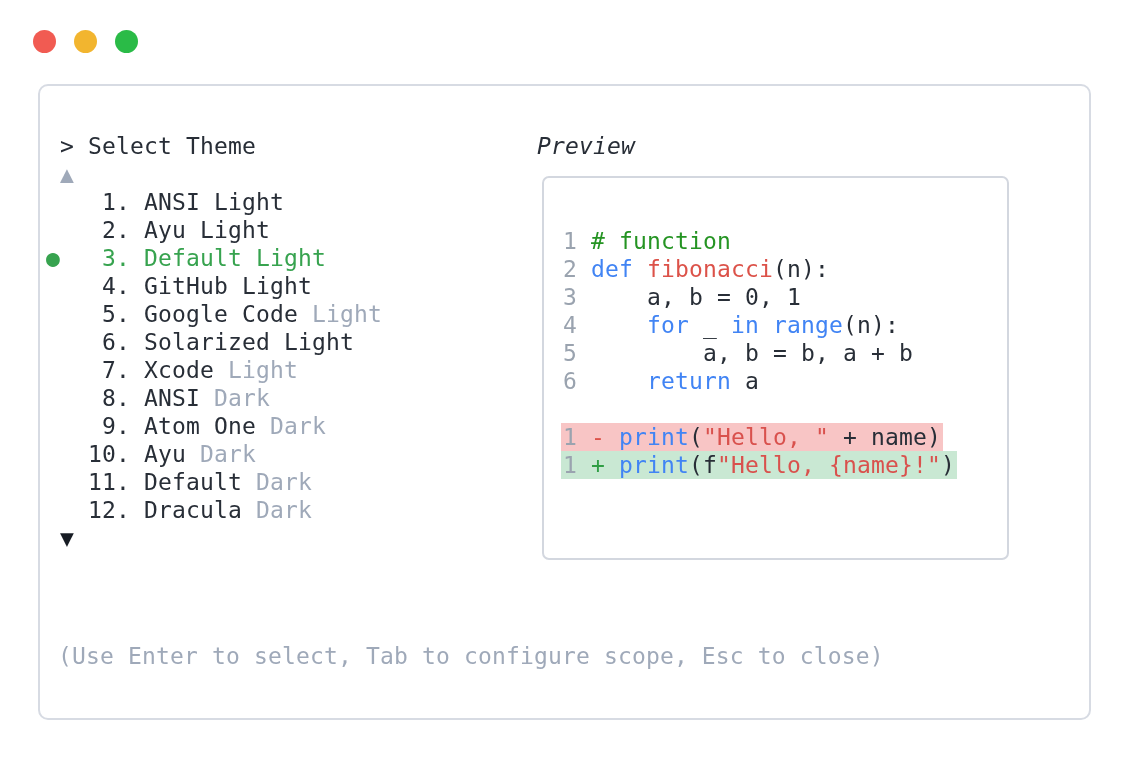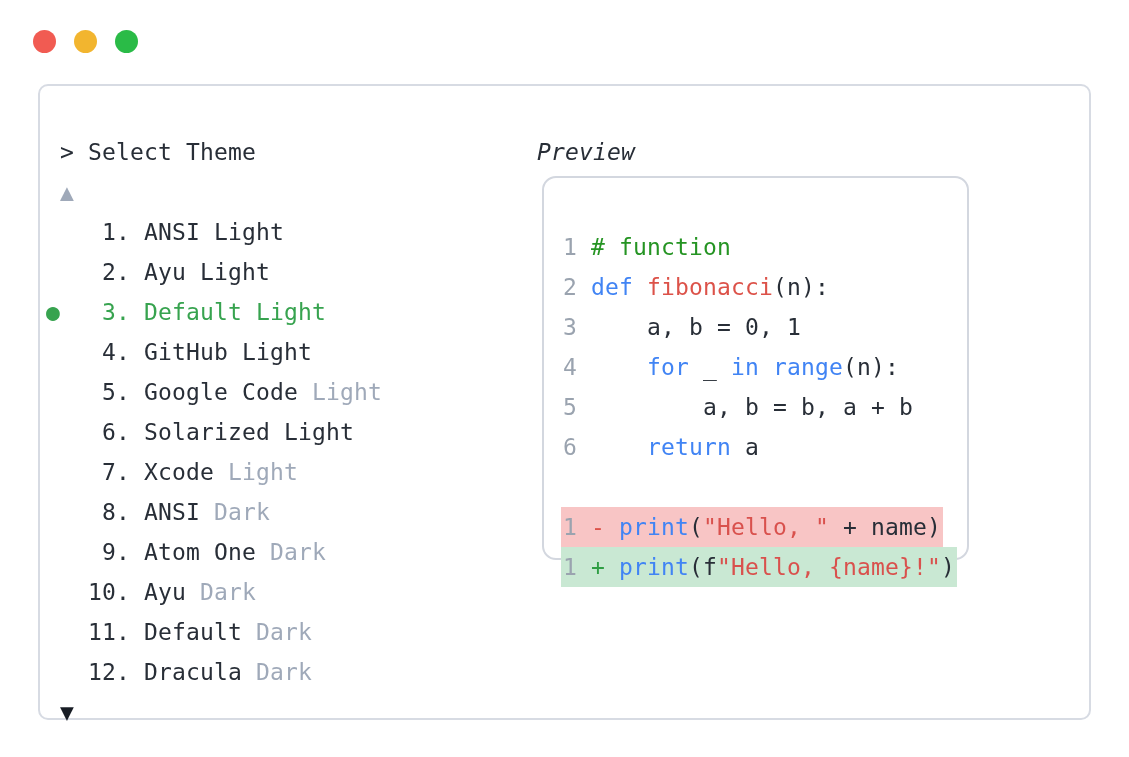--- a/index.html
+++ b/index.html
@@ -1,40 +1,40 @@
 <!DOCTYPE html>
 <html style="--panel-border: #d7dbe3; --preview-border: #d3d7df; --text: #282e37; --dim-text: #9fa9b9; --line-number: #9aa3af; --selected-green: #37a34f; --comment-green: #259423; --keyword-blue: #4184f4; --function-red: #dc5249; --string-red: #d9514d; --diff-del-bg: #f8c5c5; --diff-add-bg: #c9e8d3; --diff-add-green: #2f9e44; --scroll-down-dark: #171c24; --traffic-red: #f15b52; --traffic-yellow: #f2b52f; --traffic-green: #2abb47;"><head>
 <meta charset="utf-8">
 <style>
   html,body{margin:0;padding:0;background:#ffffff;}
   body{width:1129px;height:757px;overflow:hidden;position:relative;}
   .mono{
     font-family:"DejaVu Sans Mono","Liberation Mono",monospace;
-    font-size:23px;line-height:40px;letter-spacing:0.15px;
+    font-size:23px;line-height:28px;letter-spacing:0.15px;
     color:var(--text,#282e37);
     margin:0;white-space:pre;
   }
   .traffic-lights{position:absolute;left:33px;top:30px;display:flex;gap:18px;}
   .light{width:23px;height:23px;border-radius:50%;display:inline-block;}
   .panel{
     position:absolute;left:38px;top:84px;width:1053px;height:636px;
     border:2px solid var(--panel-border,#d7dbe3);border-radius:10px;
     box-sizing:border-box;background:#ffffff;
   }
   .theme-list{position:absolute;left:6px;top:46px;}
   .dim{color:var(--dim-text,#9fa9b9);}
   .scroll-up{color:var(--dim-text,#9fa9b9);cursor:pointer;}
   .scroll-down{color:var(--scroll-down-dark,#171c24);cursor:pointer;}
   .theme-item{color:var(--text,#282e37);}
   .theme-item.selected{color:var(--selected-green,#37a34f);}
   .indicator{color:var(--selected-green,#37a34f);}
   .preview-title{position:absolute;left:497px;top:46px;font-style:italic;}
   .preview-box{
-    position:absolute;left:502px;top:90px;width:427px;height:384px;
-    border:2px solid var(--preview-border,#d3d7df);border-radius:14px;
+    position:absolute;left:502px;top:90px;width:467px;height:384px;
+    border:2px solid var(--preview-border,#d3d7df);border-radius:7px;
     box-sizing:border-box;background:#ffffff;
   }
   .code{position:absolute;left:19px;top:49px;}
   .hint{position:absolute;left:18px;top:556px;color:var(--dim-text,#9fa9b9);}
   .lineno{color:var(--line-number,#9aa3af);}
   .tok-plain{color:var(--text,#282e37);}
   .tok-comment{color:var(--comment-green,#259423);}
   .tok-keyword{color:var(--keyword-blue,#4184f4);}
   .tok-function{color:var(--function-red,#dc5249);}
   .tok-string{color:var(--string-red,#d9514d);}
@@ -75,13 +75,14 @@
 <span class="lineno">2 </span><span class="tok-keyword">def</span><span class="tok-plain"> </span><span class="tok-function">fibonacci</span><span class="tok-plain">(n):</span>
 <span class="lineno">3 </span><span class="tok-plain">    a, b = 0, 1</span>
 <span class="lineno">4 </span><span class="tok-plain">    </span><span class="tok-keyword">for</span><span class="tok-plain"> _ </span><span class="tok-keyword">in</span><span class="tok-plain"> </span><span class="tok-keyword">range</span><span class="tok-plain">(n):</span>
 <span class="lineno">5 </span><span class="tok-plain">        a, b = b, a + b</span>
 <span class="lineno">6 </span><span class="tok-plain">    </span><span class="tok-keyword">return</span><span class="tok-plain"> a</span>
 
 <span class="diff-band del"><span class="lineno">1 </span><span class="tok-diff-del-marker">-</span><span class="tok-plain"> </span><span class="tok-keyword">print</span><span class="tok-plain">(</span><span class="tok-string">"Hello, "</span><span class="tok-plain"> + name)</span></span>
 <span class="diff-band add"><span class="lineno">1 </span><span class="tok-diff-add-marker">+</span><span class="tok-plain"> </span><span class="tok-keyword">print</span><span class="tok-plain">(f</span><span class="tok-string">"Hello, {name}!"</span><span class="tok-plain">)</span></span>
 </pre>
   </div>
+  <div class="mono hint">(Use Enter to select, Tab to configure scope, Esc to close)</div>
 </div>
 
 </body></html>

